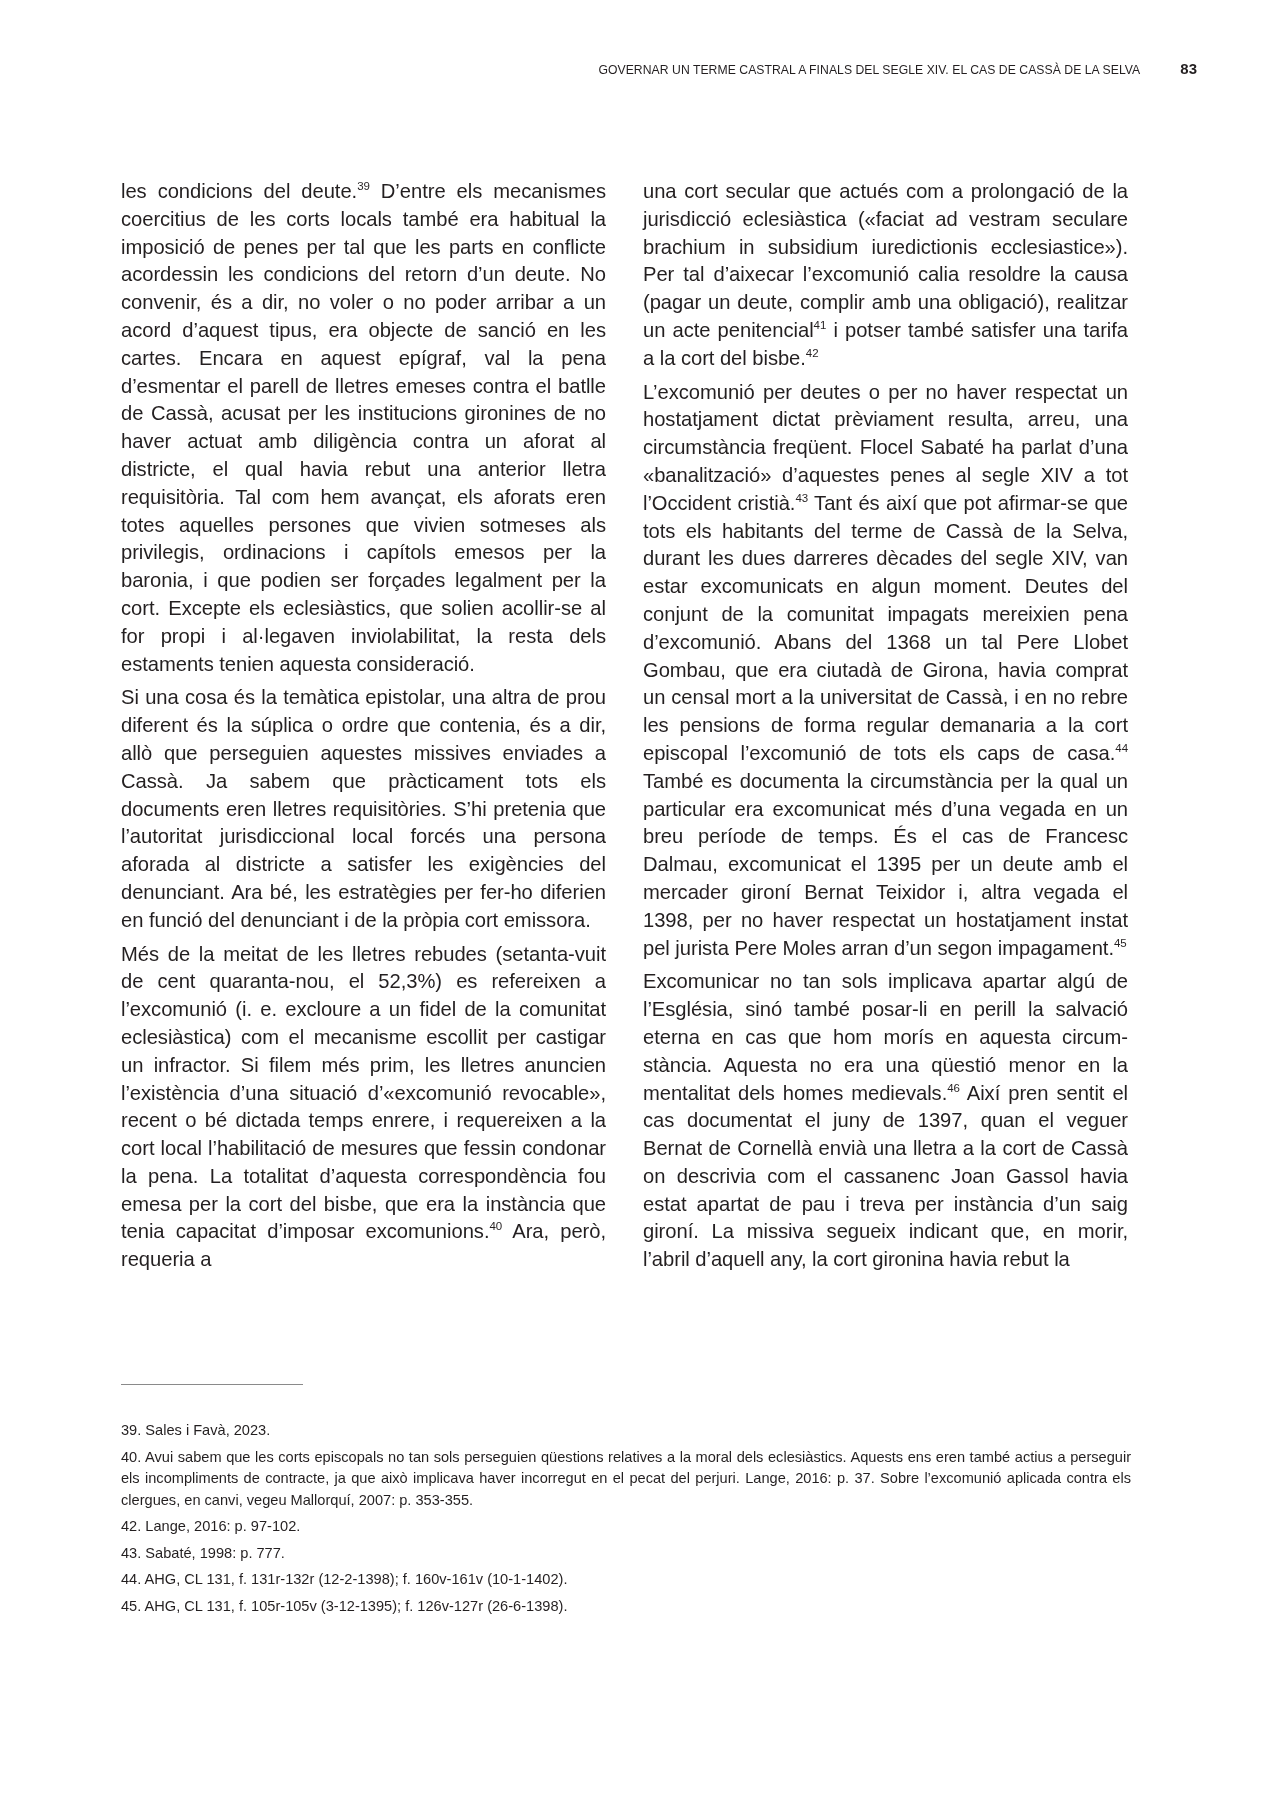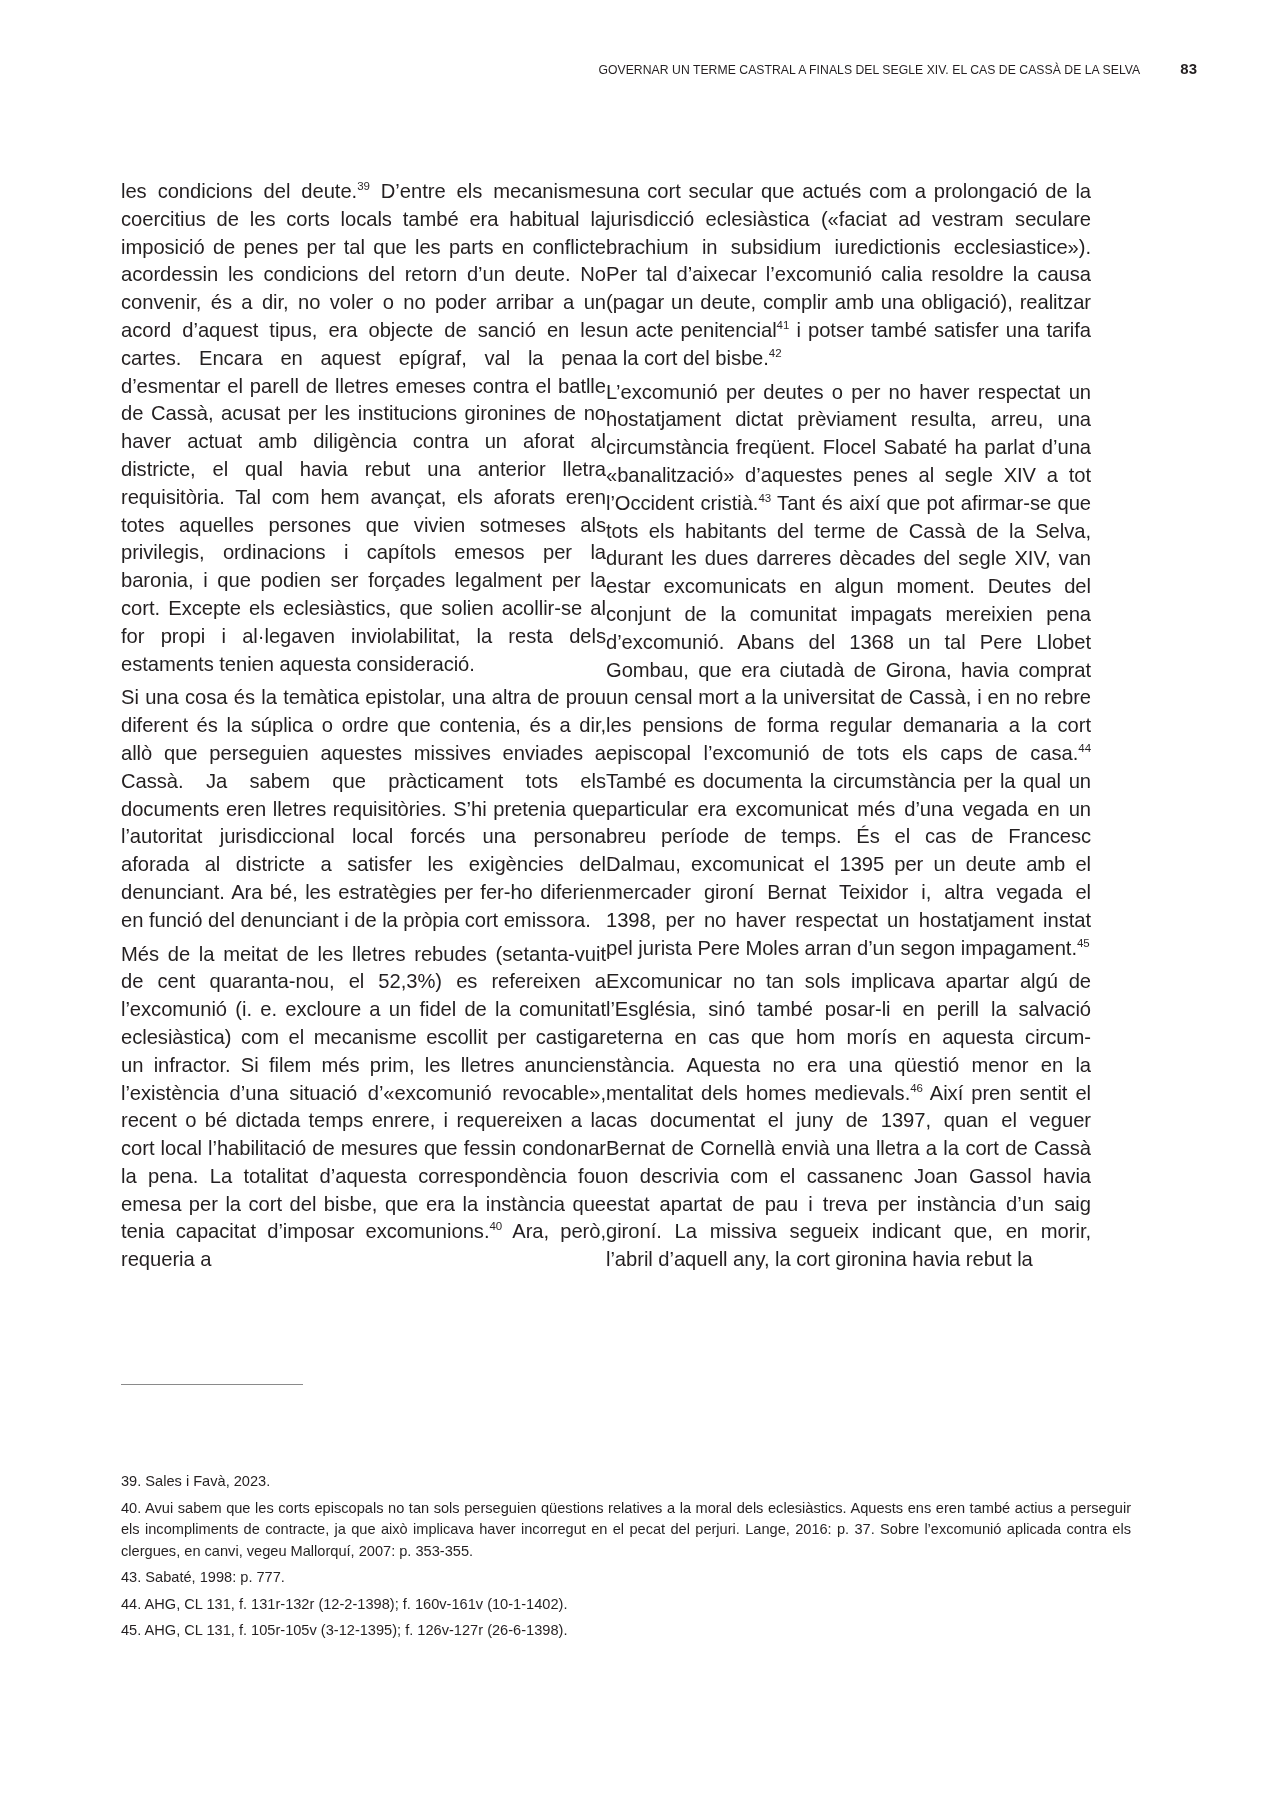--- a/index.html
+++ b/index.html
@@ -32,20 +32,21 @@
     font-size: 15px;
     font-weight: bold;
     color: #231f20;
   }
   .columns {
     position: absolute;
     top: 178px;
     left: 121px;
     width: 1007px;
     display: flex;
+    justify-content: space-between;
   }
   .column {
     width: 485px;
   }
   .para {
     margin: 0 0 6px 0;
     font-size: 20.2px;
     line-height: 27.8px;
     text-align: justify;
     hyphens: manual;
@@ -61,21 +62,21 @@
   .footnote-rule {
     position: absolute;
     top: 1384px;
     left: 121px;
     width: 182px;
     height: 0;
     border-top: 1px solid #8a8a8a;
   }
   .footnotes {
     position: absolute;
-    top: 1471px;
+    top: 1420px;
     left: 121px;
     width: 1010px;
   }
   .footnote {
     margin: 0 0 5px 0;
     font-size: 14.6px;
     line-height: 21.5px;
     text-align: justify;
     color: #231f20;
   }
@@ -99,16 +100,17 @@
     <p class="para"><span>L’excomunió per deutes o per no haver respectat un hostatjament dictat prèviament resulta, arreu, una circumstància freqüent. Flocel Sabaté ha par­lat d’una «banalització» d’aquestes penes al se­gle XIV a tot l’Occident cristià.</span><sup>43</sup><span> Tant és així que pot afirmar-se que tots els habitants del terme de Cassà de la Selva, durant les dues darreres dè­cades del segle XIV, van estar excomunicats en algun moment. Deutes del conjunt de la comunitat impagats mereixien pena d’excomunió. Abans del 1368 un tal Pere Llobet Gombau, que era ciuta­dà de Girona, havia comprat un censal mort a la universitat de Cassà, i en no rebre les pensions de forma regular demanaria a la cort episcopal l’excomunió de tots els caps de casa.</span><sup>44</sup><span> També es documenta la circumstància per la qual un particu­lar era excomunicat més d’una vegada en un breu període de temps. És el cas de Francesc Dalmau, excomunicat el 1395 per un deute amb el merca­der gironí Bernat Teixidor i, altra vegada el 1398, per no haver respectat un hostatjament instat pel jurista Pere Moles arran d’un segon impagament.</span><sup>45</sup></p>
     <p class="para"><span>Excomunicar no tan sols implicava apartar algú de l’Església, sinó també posar-li en perill la salvació eterna en cas que hom morís en aquesta circum­stància. Aquesta no era una qüestió menor en la mentalitat dels homes medievals.</span><sup>46</sup><span> Així pren sentit el cas documentat el juny de 1397, quan el veguer Bernat de Cornellà envià una lletra a la cort de Cassà on descrivia com el cassanenc Joan Gassol havia estat apartat de pau i treva per instància d’un saig gironí. La missiva segueix indicant que, en mo­rir, l’abril d’aquell any, la cort gironina havia rebut la</span></p>
   </div>
 </div>
 
 <div class="footnote-rule"></div>
 
 <div class="footnotes">
   <p class="footnote">39. Sales i Favà, 2023.</p>
   <p class="footnote">40. Avui sabem que les corts episcopals no tan sols perseguien qüestions relatives a la moral dels eclesiàstics. Aquests ens eren també actius a perseguir els incompliments de contracte, ja que això implicava haver incorregut en el pecat del perjuri. Lange, 2016: p. 37. Sobre l’excomunió aplicada contra els clergues, en canvi, vegeu Mallorquí, 2007: p. 353-355.</p>
+  <p class="footnote">42. Lange, 2016: p. 97-102.</p>
   <p class="footnote">43. Sabaté, 1998: p. 777.</p>
   <p class="footnote">44. AHG, CL 131, f. 131r-132r (12-2-1398); f. 160v-161v (10-1-1402).</p>
   <p class="footnote">45. AHG, CL 131, f. 105r-105v (3-12-1395); f. 126v-127r (26-6-1398).</p>
 </div>
 
 </body></html>

